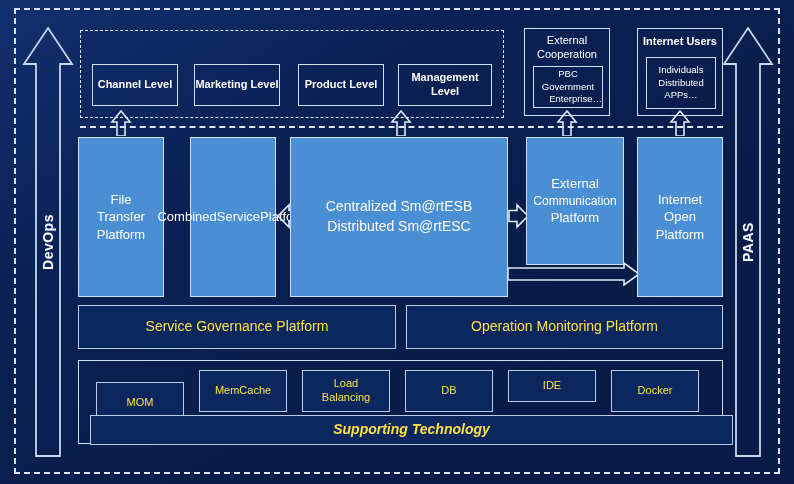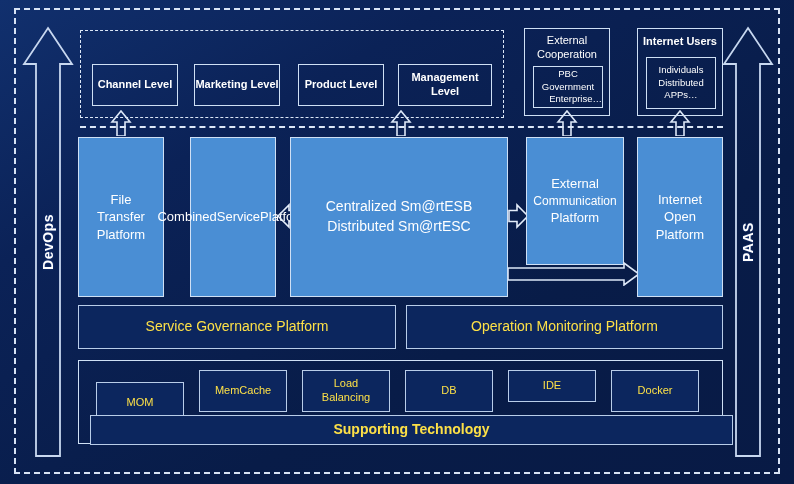--- a/index.html
+++ b/index.html
@@ -197,17 +197,17 @@
   <div class="box dk t11" style="left:405px;top:370px;width:88px;height:42px;flex-direction:column;">
     <div>DB</div>
   </div>
   <div class="box dk t11" style="left:508px;top:370px;width:88px;height:32px;flex-direction:column;text-align:center;">
     <div>IDE</div>
   </div>
   <div class="box dk t11" style="left:611px;top:370px;width:88px;height:42px;flex-direction:column;">
     <div>Docker</div>
   </div>
 
-  <div class="box dk t14 bold" style="left:90px;top:415px;width:643px;height:30px;">
+  <div class="box dk t14 bold" style="left:90px;top:415px;width:643px;height:30px;font-style:italic;">
     <span>Supporting Technology</span>
   </div>
 
 </div>
 
 </body></html>

